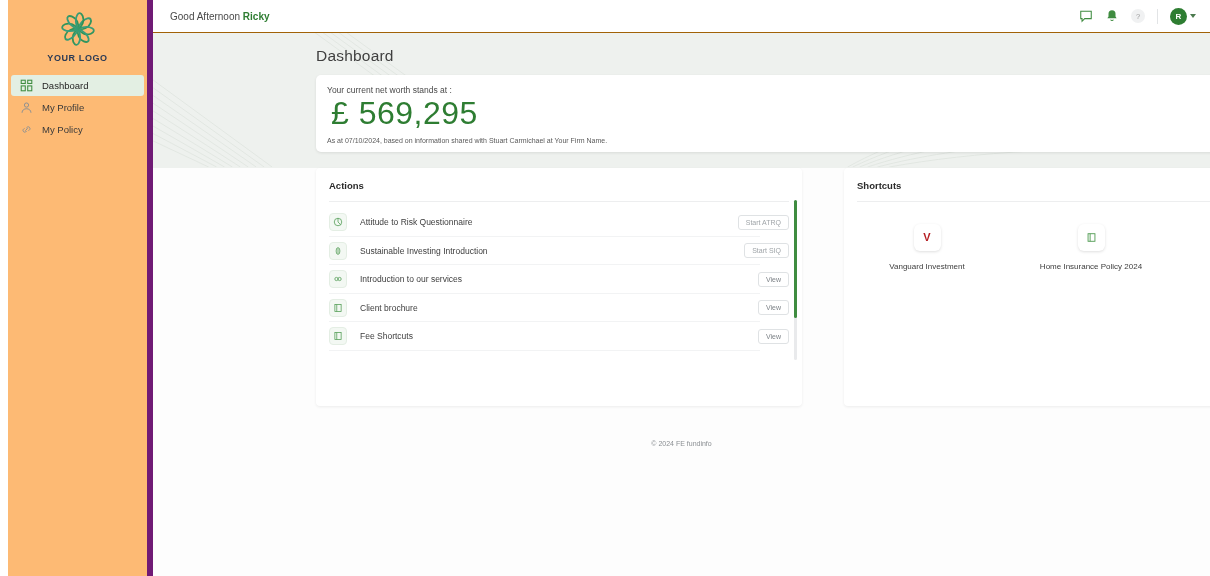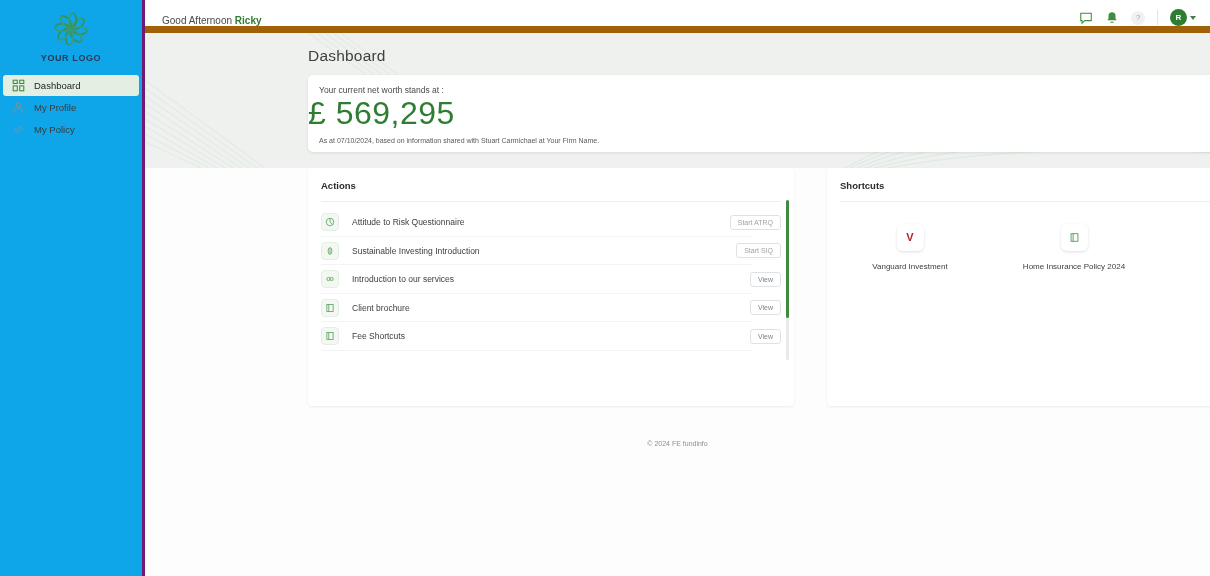--- a/index.html
+++ b/index.html
@@ -7,23 +7,23 @@
     width:1210px; height:576px;
     font-family:"Liberation Sans", sans-serif;
     background:#ffffff;
     overflow:hidden;
     color:#333;
   }
   #app { display:flex; width:1210px; height:576px; }
 
   
   .sidebar {
-    width:145px; height:576px; background:#0ea5e9;
-    border-right:3px solid #701a75;
-    flex:0 0 145px; position:relative;
+    width:145px; height:576px; background:#fdba74;
+    border-right:6px solid #701a75;
+    flex:0 0 145px; position:relative;margin-left:8px;
   }
   .logo-wrap { padding:6px 0 0 0; text-align:center; }
   .logo-mark { width:46px; height:46px; margin:0 auto; display:block; }
   .logo-text {
     font-size:9px; font-weight:bold; letter-spacing:.6px;
     color:#2b3a55; margin-top:1px;
   }
   .nav { margin-top:12px; }
   .nav-item {
     display:flex; align-items:center; gap:9px;
@@ -32,22 +32,22 @@
   }
   .nav-item.active { background:#e3efe3; }
   .nav-item .ico { width:13px; height:13px; flex:0 0 13px; display:block; }
   .nav-item .lbl { font-size:9.5px; color:#3a3a3a; }
   .nav-item.active .lbl { color:#1f1f1f; font-weight:500; }
 
   
   .main { flex:1; height:576px; position:relative; background:#fdfdfd; overflow:hidden; }
 
   .topbar {
-    height:33px; background:#fff; border-bottom:7px solid #a16207;
-    display:flex; align-items:flex-end; padding:0 14px 0 17px;
+    height:33px; background:#fff; border-bottom:1px solid #a16207;
+    display:flex; align-items:center; padding:0 14px 0 17px;
     position:relative; z-index:5;
   }
   .greet { font-size:10px; color:#4a4a4a; }
   .greet b { color:#2e7d32; font-weight:bold; }
   .topbar-right { margin-left:auto; display:flex; align-items:center; gap:12px; }
   .tb-icon { width:14px; height:14px; display:block; cursor:pointer; }
   .help-circle {
     width:14px; height:14px; border-radius:50%; background:#f0f1f2;
     font-size:7.5px; color:#9a9a9a; display:flex;
     align-items:center; justify-content:center; cursor:pointer;
@@ -71,29 +71,29 @@
     position:absolute; left:163px; top:14px;
     font-size:15.5px; color:#3f3f3f; letter-spacing:.2px; z-index:3;
   }
   .networth-card {
     position:absolute; left:163px; top:42px; width:1034px; height:77px;
     background:#fff; border-radius:5px;
     box-shadow:0 1px 3px rgba(0,0,0,.09); z-index:4; overflow:hidden;
   }
   .nw-label { position:absolute; left:11px; top:10px; font-size:8.5px; color:#4a4a4a; }
   .nw-amount {
-    position:absolute; left:0; top:20px;
+    position:absolute; left:15px; top:20px;
     font-size:32px; color:#2e7d32; font-weight:400; letter-spacing:.5px;
   }
   .nw-sub { position:absolute; left:11px; top:62px; font-size:7px; color:#5a5a5a; }
 
   
   .panels {
     position:absolute; left:0; right:0; top:168px; height:250px;
-    display:flex; gap:8px; padding:0 14px 0 163px; z-index:3;
+    display:flex; gap:17px; padding:0 14px 0 163px; z-index:3;
   }
   .panel {
     background:#fff; border-radius:4px;
     box-shadow:0 1px 3px rgba(0,0,0,.07);
     height:238px; position:relative; overflow:hidden;
   }
   .panel-actions { width:486px; flex:0 0 486px; margin-right:25px; }
   .panel-shortcuts { width:510px; flex:0 0 510px; }
   .panel-title {
     font-size:9.5px; font-weight:bold; color:#2b2b2b;

